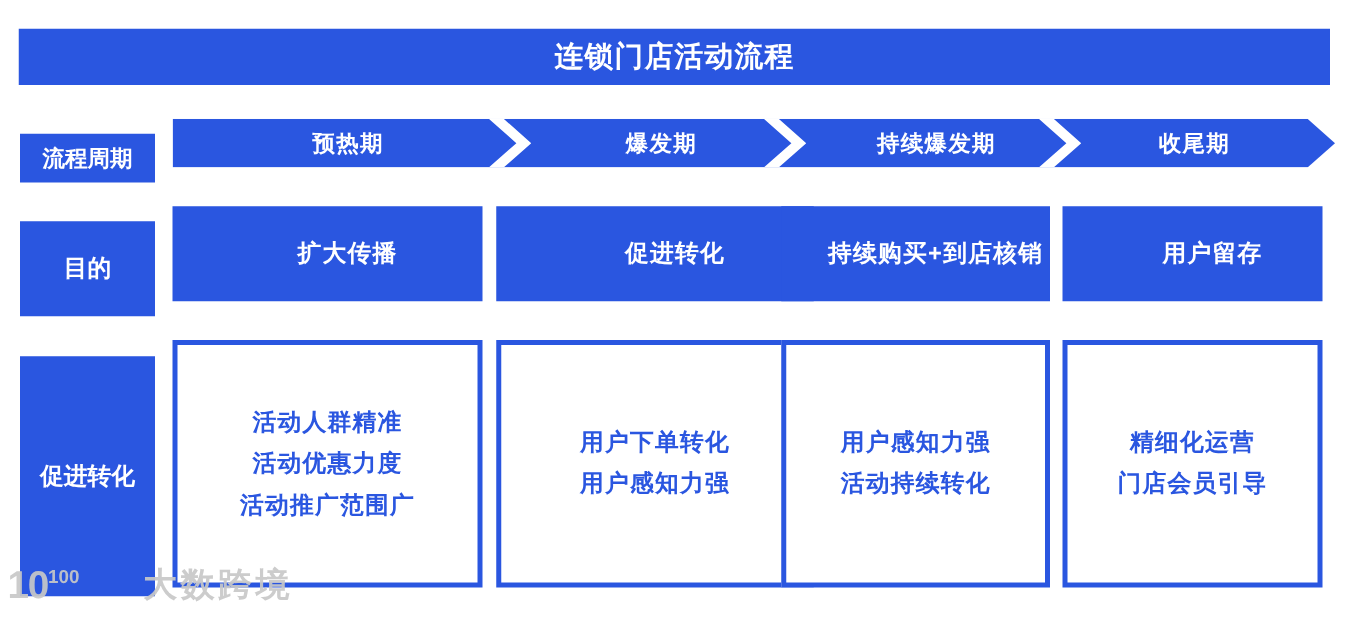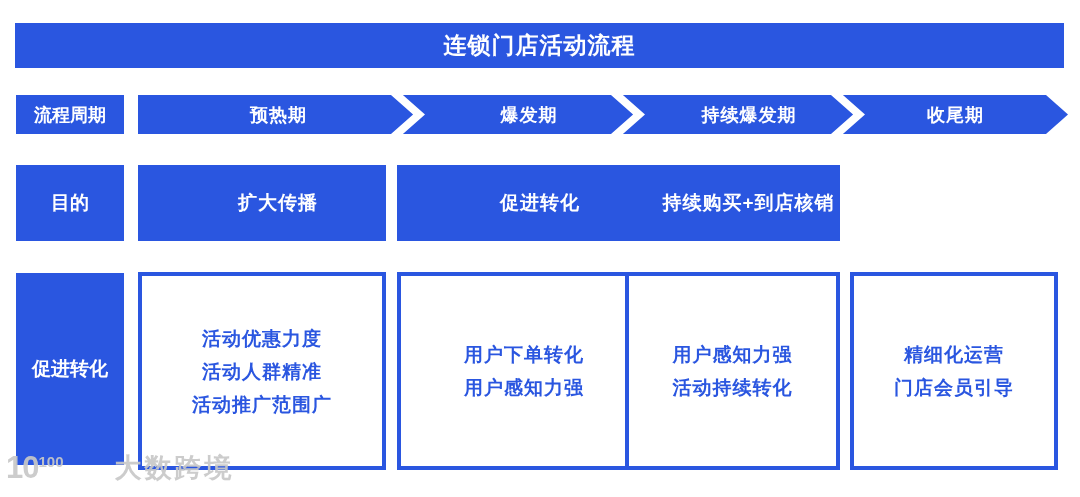--- a/index.html
+++ b/index.html
@@ -22,20 +22,21 @@
     display:flex;align-items:center;justify-content:center;
     font-size:23px;font-weight:700;letter-spacing:1px;text-align:right;
   }
 
   
   .row-label{
     position:absolute;left:16px;width:108px;
     background:var(--primary);color:var(--on-primary);
     display:flex;align-items:center;justify-content:center;
     font-weight:700;
+    margin-top:12px;
   }
 
   
   .phase-row{position:absolute;left:0;top:95px;width:1080px;height:39px;}
   .phase-row .row-label{top:0;height:39px;font-size:18px;}
   .band{
     position:absolute;left:138px;top:0;width:930px;height:39px;
     background:var(--primary);
     clip-path:polygon(0 0, calc(100% - 22px) 0, 100% 50%, calc(100% - 22px) 100%, 0 100%);
   }
@@ -113,30 +114,31 @@
     </div>
   </div>
 
   <div class="purpose-row">
     <div class="row-label">
       <span>目的</span>
     </div>
     <div class="purpose-box c0">扩大传播</div>
     <div class="purpose-box c1">促进转化</div>
     <div class="purpose-box c2">持续购买+到店核销</div>
+    <div class="purpose-box c3">用户留存</div>
   </div>
 
   <div class="req-row">
     <div class="row-label">
       <span>促进转化</span>
     </div>
 
     <div class="req-box c0">
+      <div>活动人群精准</div>
       <div>活动优惠力度</div>
-      <div>活动人群精准</div>
       <div>活动推广范围广</div>
     </div>
 
     <div class="req-box c1">
       <div>用户下单转化</div>
       <div>用户感知力强</div>
     </div>
 
     <div class="req-box c2">
       <div>用户感知力强</div>

